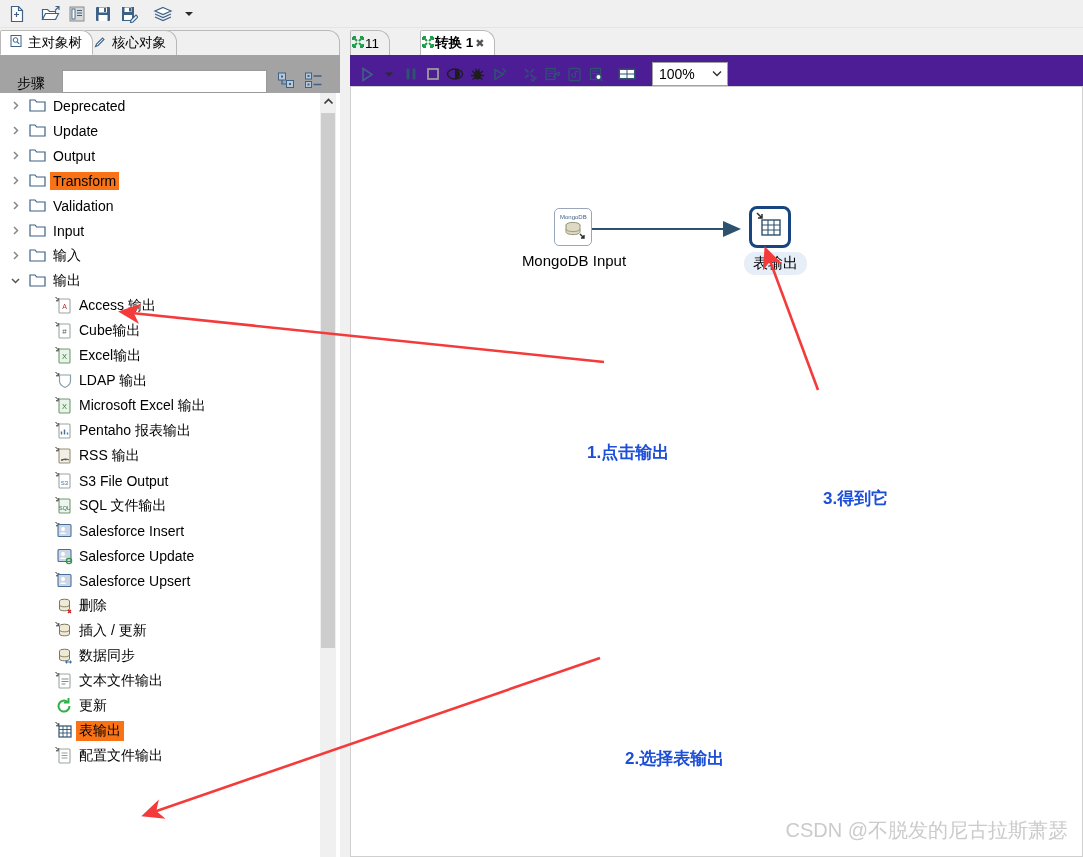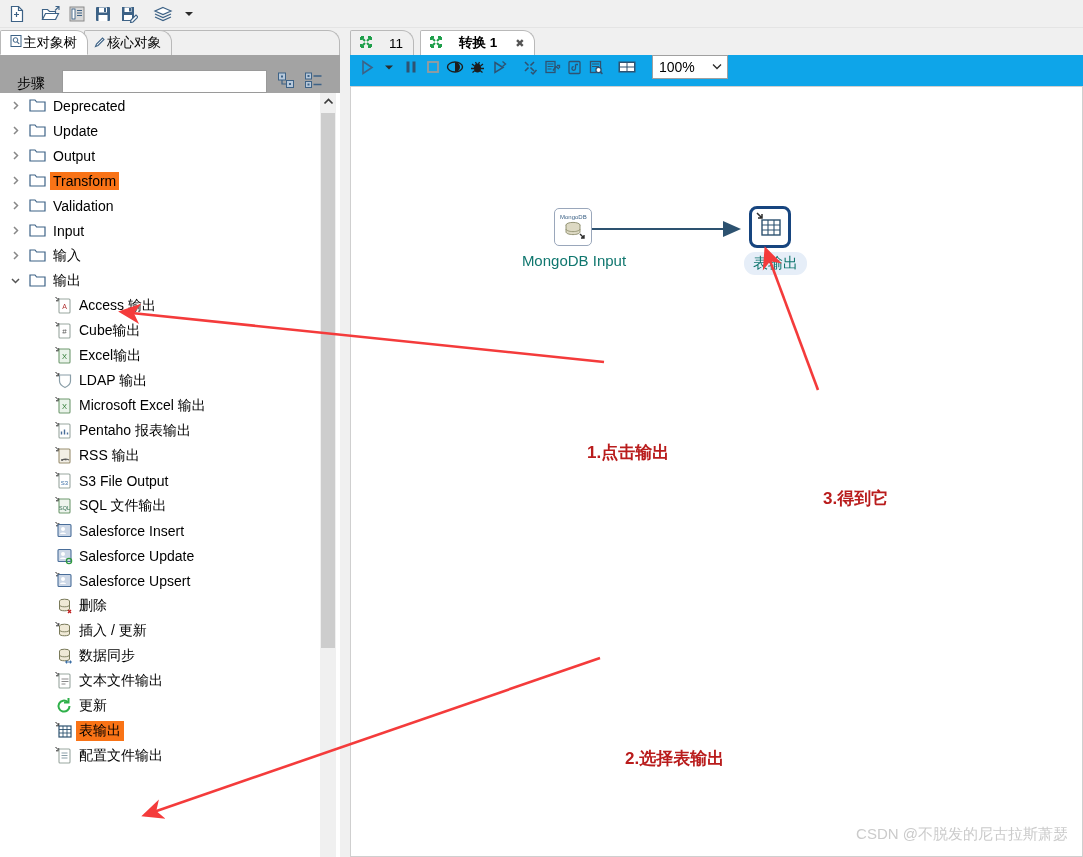--- a/index.html
+++ b/index.html
@@ -30,21 +30,21 @@
   .left-panel {
     position: absolute; left: 0; top: 28px; width: 344px; height: 829px;
     background: #ffffff;
   }
   .tabstrip {
     position: relative; height: 27px; background: #f0f0f0;
     border-bottom: 1px solid #b9b9b9;
   }
   .tab {
     position: absolute; top: 2px; height: 25px;
-    display: flex; align-items: center; 
+    display: flex; align-items: center; gap: 5px;
     padding: 0 10px 0 8px;
     font-size: 13.5px; white-space: nowrap;
     border: 1px solid #b9b9b9; border-bottom: none;
     border-radius: 2px 12px 0 0;
     background: #f0f0f0;
   }
   .tab.active { background: #ffffff; z-index: 3; border-bottom: 1px solid #ffffff; }
   .tab1 { left: 0; }
   .tab2 { left: 84px; z-index: 2; }
   .tab-filler {
@@ -100,33 +100,33 @@
     background: #f0f0f0;
   }
 
   
   .right-panel {
     position: absolute; left: 348px; top: 28px; width: 735px; height: 829px;
     background: #f0f0f0;
   }
   .trans-tabs { position: relative; height: 27px; background: #f0f0f0; }
   .ttab {
-    position: absolute; top: 2px; height: 25px; display: flex; align-items: center; gap: 16px;
-    padding: 0 10px 0 8px; font-size: 13.5px; white-space: nowrap;
+    position: absolute; top: 2px; height: 25px; display: flex; align-items: center; gap: 0;
+    padding: 0 10px 0 0; font-size: 13.5px; white-space: nowrap;
     border: 1px solid #b9b9b9; border-bottom: none; border-radius: 2px 12px 0 0;
     background: #f0f0f0;
   }
   .ttab.active { background: #ffffff; z-index: 3; font-weight: bold; }
   .ttab1 { left: 2px; }
   .ttab2 { left: 72px; z-index: 2; }
   .ttab-close { font-size: 11px; color: #555; margin-left: 2px; }
 
   .canvas-toolbar {
     position: absolute; left: 2px; top: 27px; width: 733px; height: 32px;
-    background: #0ea5e9; display: flex; align-items: flex-start; padding-left: 6px;
+    background: #4c1d95; display: flex; align-items: flex-end; padding-left: 6px;
     border-bottom: 1px solid #cfcfcf;
   }
   .ct-btn { width: 22px; height: 24px; display:flex; align-items:center; justify-content:center; }
   .ct-gap { width: 9px; }
   .zoom-combo {
     margin-left: 14px; width: 76px; height: 24px;
     border: 1px solid #a0a0a0; background: #fff;
     display: flex; align-items: center; justify-content: space-between;
     padding: 0 4px 0 6px; font-size: 14px;
   }
@@ -139,34 +139,34 @@
   .node { position: absolute; }
   .node-box-mongo {
     width: 38px; height: 38px; border: 1px solid #9aa7bb; border-radius: 5px;
     background: #ffffff; position: relative;
   }
   .node-box-table {
     width: 42px; height: 42px; border: 3px solid #17457f; border-radius: 8px;
     background: #ffffff; position: relative;
   }
   .node-label {
-    position: absolute; white-space: nowrap; font-size: 15px; color: #0f766e;
+    position: absolute; white-space: nowrap; font-size: 15px; color: #000000;
     text-align: center;
   }
   .node-label.pill {
     background: #e6eef8; border-radius: 11px; padding: 2px 9px;
   }
 
   .annot {
-    position: absolute; color: #b91c1c; font-size: 17px; font-weight: bold;
+    position: absolute; color: #1d4ed8; font-size: 17px; font-weight: bold;
     white-space: nowrap;
   }
   .watermark {
     position: absolute; right: 14px; bottom: 12px;
-    color: #cbcbcb; font-size: 15px; white-space: nowrap;
+    color: #cbcbcb; font-size: 20px; white-space: nowrap;
   }
   svg.overlay {
     position: absolute; left: 0; top: 0; width: 1083px; height: 857px;
     pointer-events: none;
   }
 </style>
 </head>
 <body>
 
 <div id="app">

